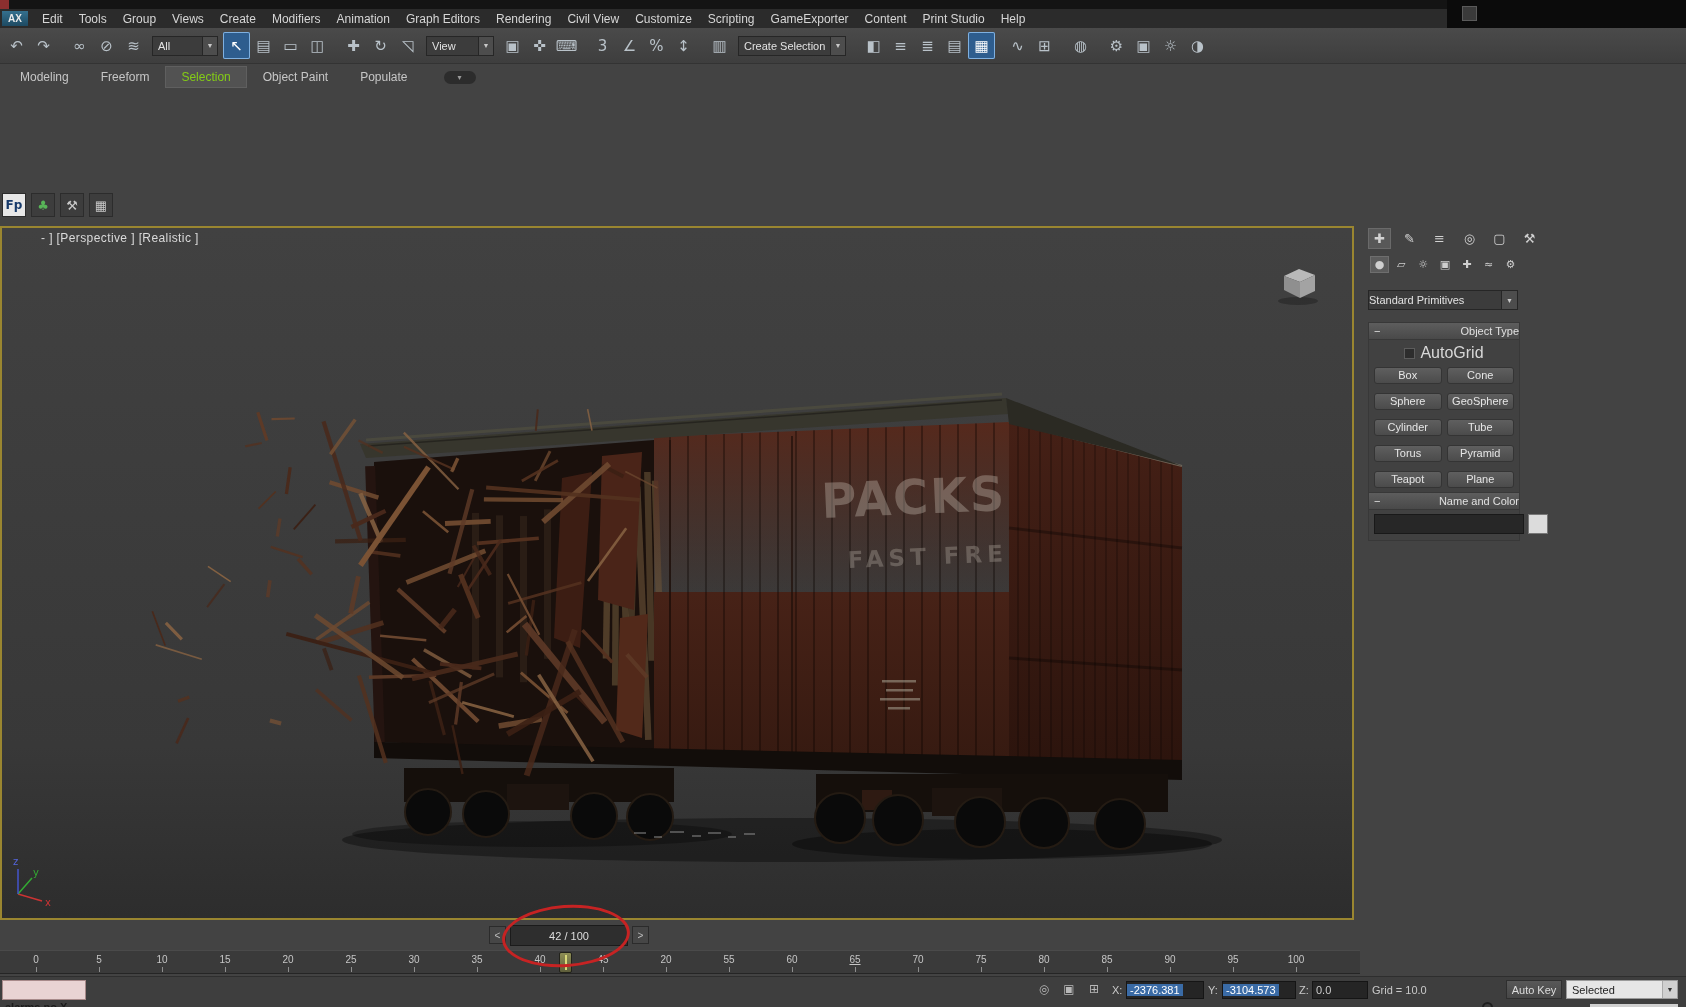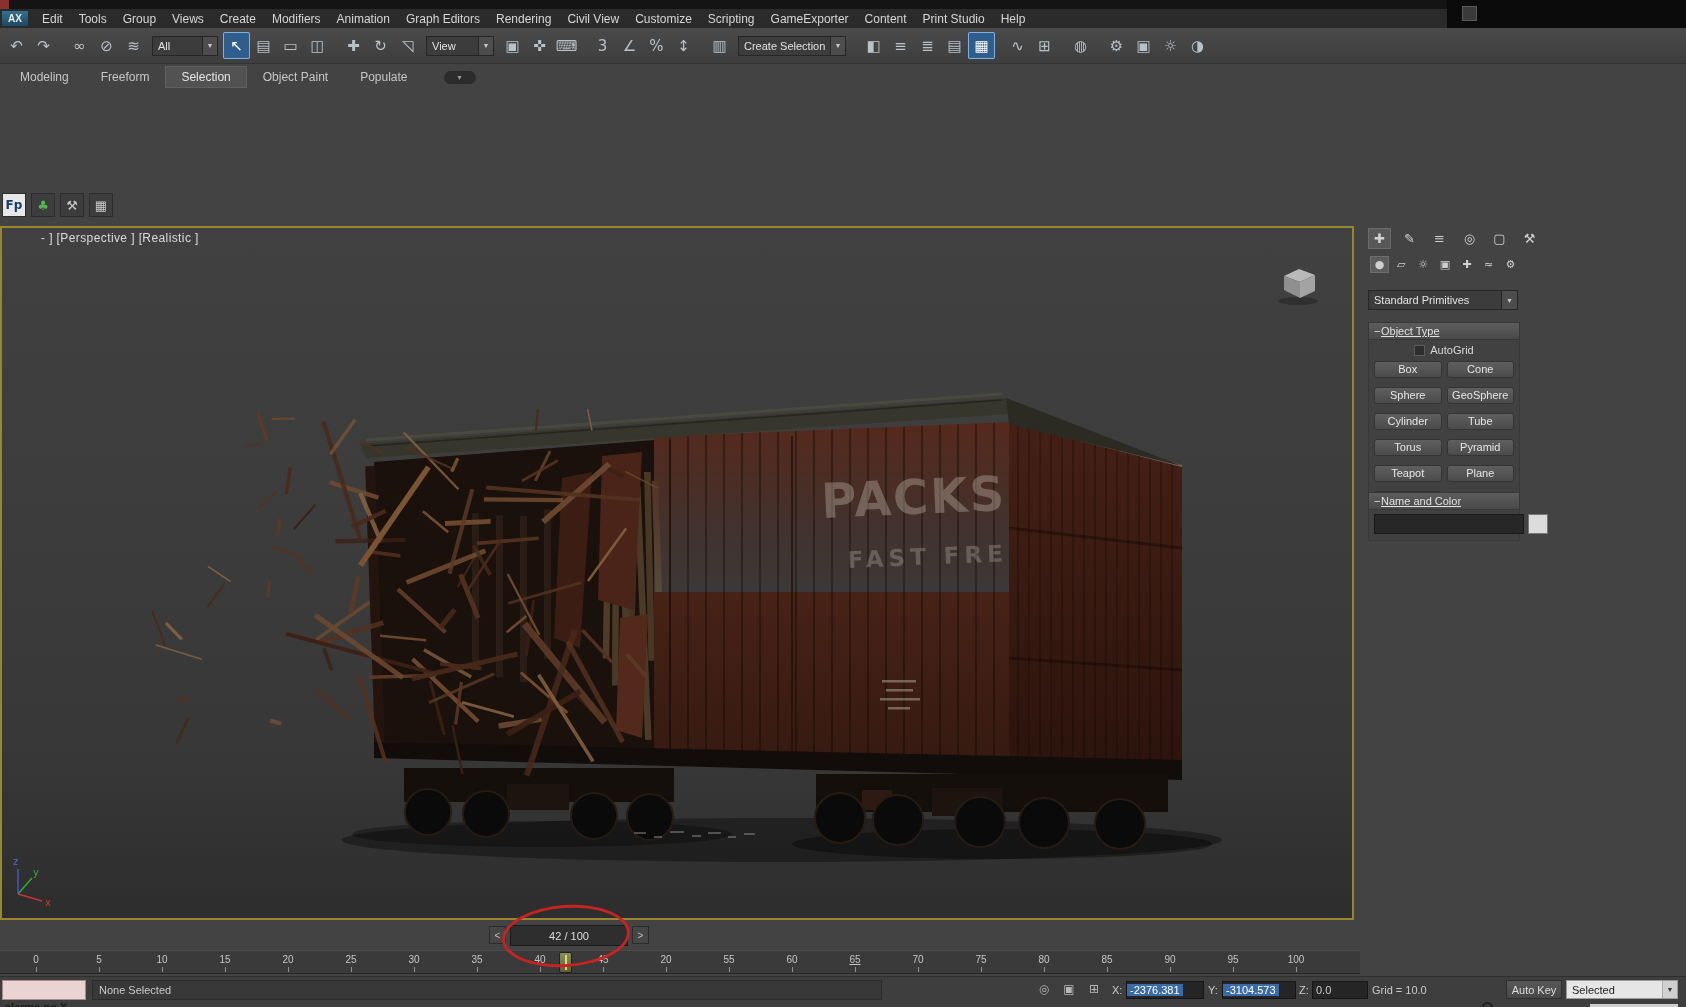--- a/index.html
+++ b/index.html
@@ -50,21 +50,21 @@
   }
   .tbdrop .dval { overflow:hidden; white-space:nowrap; flex:1 1 auto; }
   .tbdrop .darrow {
     width:15px; height:100%; margin-left:4px; background:#4d4d4d; border-left:1px solid #262626;
     display:flex; align-items:center; justify-content:center; font-size:7px; color:#c8c8c8; flex:0 0 auto;
   }
 
   
   .ribbon-row { left:0; top:64px; width:1686px; height:26px; display:flex; align-items:center; padding-left:4px; color:#c6c6c6; }
   .ribbon-tab { padding:4px 16px; font-size:12px; cursor:default; }
-  .ribbon-tab.active { background:#525252; color:#e5e5e5; box-shadow:inset 0 0 0 1px #5f5f5f; }
+  .ribbon-tab.active { background:#525252; color:#84cc16; box-shadow:inset 0 0 0 1px #5f5f5f; }
   .ribbon-pill {
     margin-left:20px; width:32px; height:13px; background:#2c2c2c; border-radius:7px;
     display:flex; align-items:center; justify-content:center; color:#9a9a9a; font-size:8px;
   }
 
   
   .mini-tb { left:2px; top:193px; display:flex; gap:5px; }
   .mini-icon {
     width:24px; height:24px; display:flex; align-items:center; justify-content:center;
     background:#3d3d3d; border:1px solid #2c2c2c; color:#c9c9c9;
@@ -88,35 +88,35 @@
   .cmd-tab.active { background:#585858; box-shadow:inset 0 0 0 1px #6a6a6a; }
   .cmd-cats { position:absolute; left:8px; top:28px; width:150px; display:flex; justify-content:space-between; }
   .cmd-cat {
     width:19px; height:17px; display:flex; align-items:center; justify-content:center;
     font-family:"DejaVu Sans",sans-serif; font-size:11px; color:#cfcfcf;
   }
   .cmd-cat.active { background:#5c5c5c; box-shadow:inset 0 0 0 1px #6e6e6e; }
   .cmd-drop {
     position:absolute; left:6px; top:62px; width:150px; height:20px;
     background:#3c3c3c; border:1px solid #262626; display:flex; align-items:center;
-    font-size:11px; color:#e2e2e2; padding-left:5px;
+    font-size:11px; color:#e2e2e2; 
   }
   .cmd-drop .darrow {
     width:16px; height:100%; margin-left:auto; background:#4d4d4d; border-left:1px solid #262626;
     display:flex; align-items:center; justify-content:center; font-size:7px; color:#c8c8c8;
   }
   .rollout { position:absolute; left:6px; width:152px; border:1px solid #383838; background:#414141; }
   .rollout-hd {
     position:relative; height:17px; background:linear-gradient(#5d5d5d,#494949);
     border-bottom:1px solid #383838; font-size:11px; color:#e0e0e0;
     display:flex; align-items:center; padding:0 5px;
   }
-  .rollout-hd .hd-title { position:absolute; left:12px; right:0; text-align:left;text-decoration:underline; }
+  .rollout-hd .hd-title { position:absolute; left:0; right:0; text-align:right; }
   .rollout-bd { padding:4px 5px 6px 5px; }
-  .autogrid-row { display:flex; align-items:center; justify-content:center; gap:5px; font-size:11px; color:#d8d8d8; }
+  .autogrid-row { display:flex; align-items:center; justify-content:center; gap:5px; font-size:16px; color:#d8d8d8; }
   .chk { width:11px; height:11px; background:#2d2d2d; border:1px solid #5c5c5c; }
   .btn-grid { display:grid; grid-template-columns:1fr 1fr; gap:9px 5px; margin-top:5px; }
   .cmdbtn {
     height:17px; background:linear-gradient(#5f5f5f,#4b4b4b); border:1px solid #343434;
     border-radius:3px; font-size:11px; color:#e6e6e6; text-align:center; line-height:15px;
     cursor:default;
   }
   .nc-row { display:flex; align-items:center; gap:4px; }
   .nc-input { flex:1 1 auto; height:20px; background:#272727; border:1px solid #191919; color:#ddd; font-size:11px; padding:0 3px; }
   .nc-swatch { width:20px; height:20px; background:#dcdcdc; border:1px solid #777; flex:0 0 auto; }
@@ -633,21 +633,20 @@
     <span class="tick" style="left: 1170px;">90</span>
     <span class="tickline" style="left: 1170px;"></span>
     <span class="tick" style="left: 1233px;">95</span>
     <span class="tickline" style="left: 1233px;"></span>
     <span class="tick" style="left: 1296px;">100</span>
     <span class="tickline" style="left: 1296px;"></span>
   </div>
 
 <div class="abs statusbar">
   <div class="pinkbox"></div>
-  <div class="prompt-field">None Selected</div>
   <div class="sicons" id="sicons">
       <div class="sico">◎</div>
       <div class="sico">▣</div>
       <div class="sico">⊞</div>
     </div>
 
   <span class="coordlabel" style="left:1112px;">X:</span>
   <div class="coordfield" style="left:1126px;width:78px;">
     <span class="sel">-2376.381</span>
   </div>

